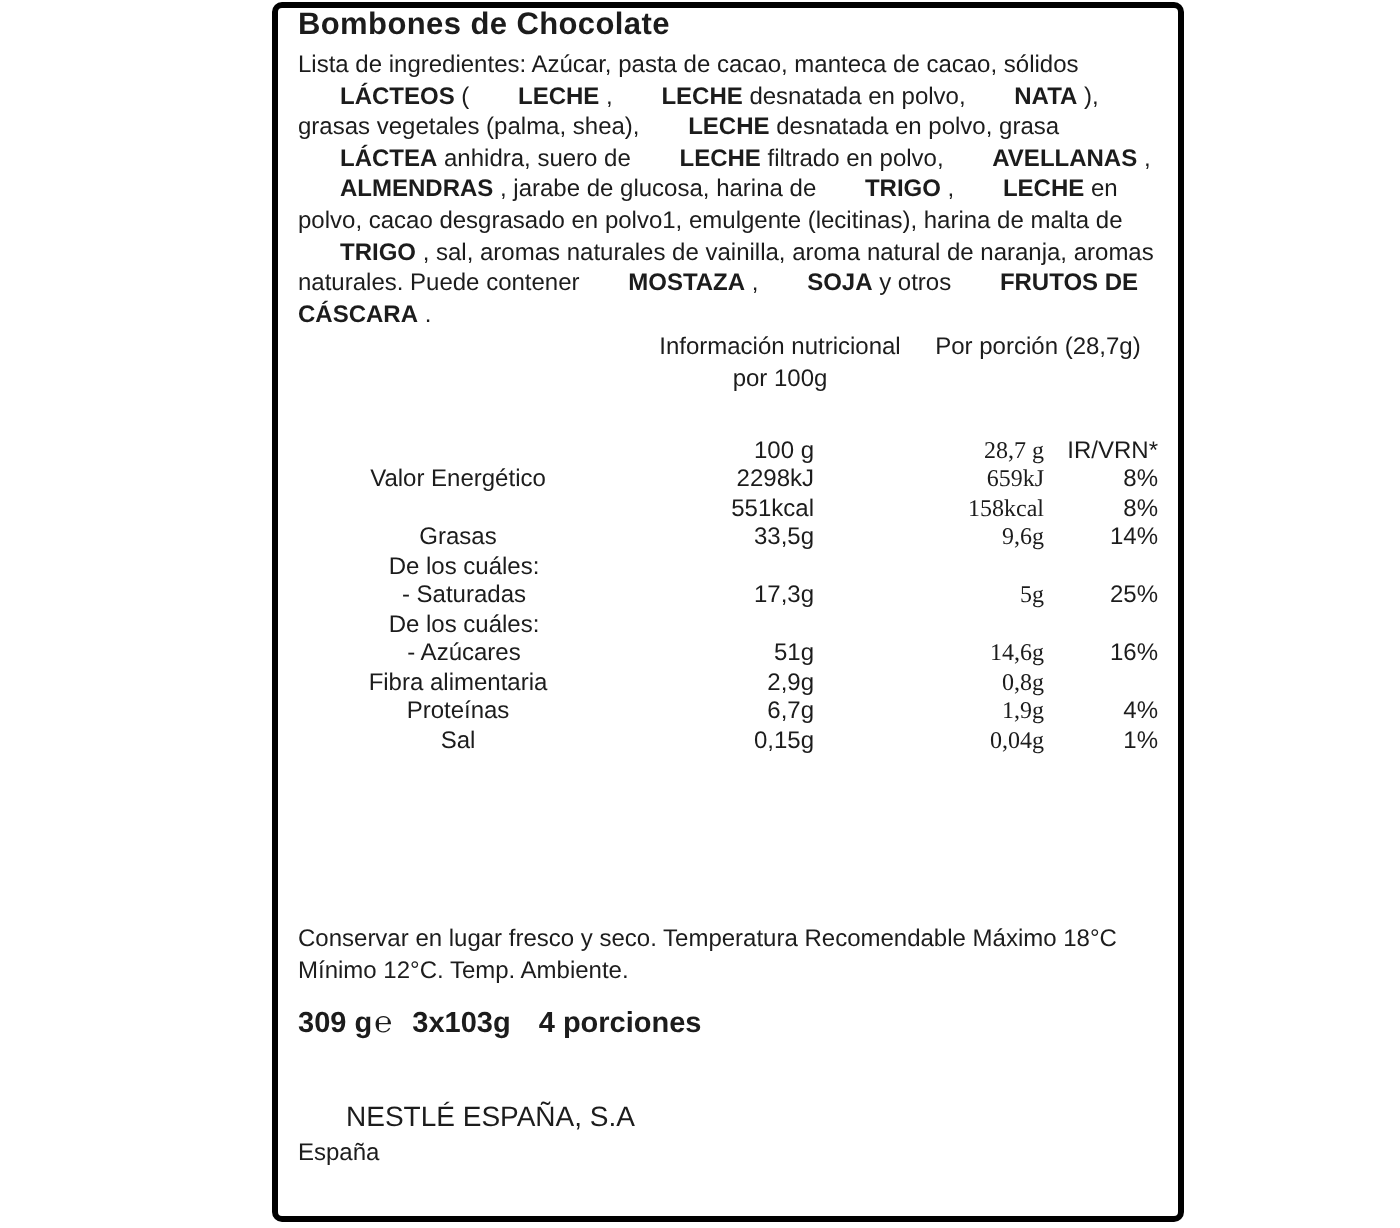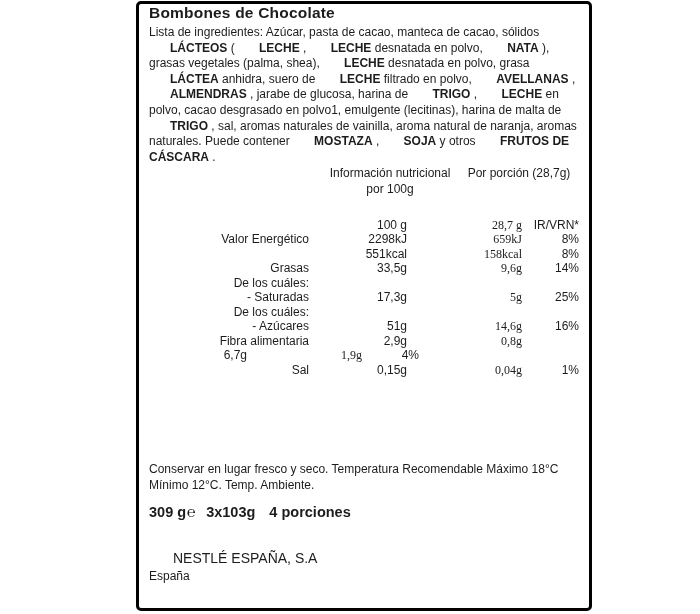--- a/index.html
+++ b/index.html
@@ -47,21 +47,21 @@
     position: absolute; left: 141px; top: 0; width: 200px;
     text-align: center; line-height: 15.5px;
   }
   .nut-header-portion {
     position: absolute; left: 270px; top: 0; width: 200px;
     text-align: center; line-height: 15.5px;
   }
   .unit-row { position: absolute; left: 0; top: 52px; width: 430px; }
   .nut-rows { position: absolute; left: 0; top: 66px; width: 430px; }
   .nrow, .unit-row { display: flex; line-height: 14.5px; }
-  .nrow .nlabel, .unit-row .nlabel { width: 160px; text-align: right; }
+  .nrow .nlabel, .unit-row .nlabel { width: 160px; text-align: center; }
   .nrow .c1, .unit-row .c1 { width: 98px;  text-align: right; }
   .nrow .c2, .unit-row .c2 { width: 115px; text-align: right; font-family: Liberation Serif, serif; }
   .nrow .c3, .unit-row .c3 { width: 57px;  text-align: right; }
   .nrow.indent .nlabel { padding-left: 6px; box-sizing: border-box; }
   .storage {
     left: 10px; top: 458px;
     width: 436px;
     font-size: 12px;
     line-height: 15.6px;
   }
@@ -148,20 +148,21 @@
           <span class="c2">14,6g</span>
           <span class="c3">16%</span>
         </div>
         <div class="nrow">
           <span class="nlabel">Fibra alimentaria</span>
           <span class="c1">2,9g</span>
           <span class="c2">0,8g</span>
           <span class="c3"></span>
         </div>
         <div class="nrow">
+          <span class="nlabel">Proteínas</span>
           <span class="c1">6,7g</span>
           <span class="c2">1,9g</span>
           <span class="c3">4%</span>
         </div>
         <div class="nrow">
           <span class="nlabel">Sal</span>
           <span class="c1">0,15g</span>
           <span class="c2">0,04g</span>
           <span class="c3">1%</span>
         </div>

